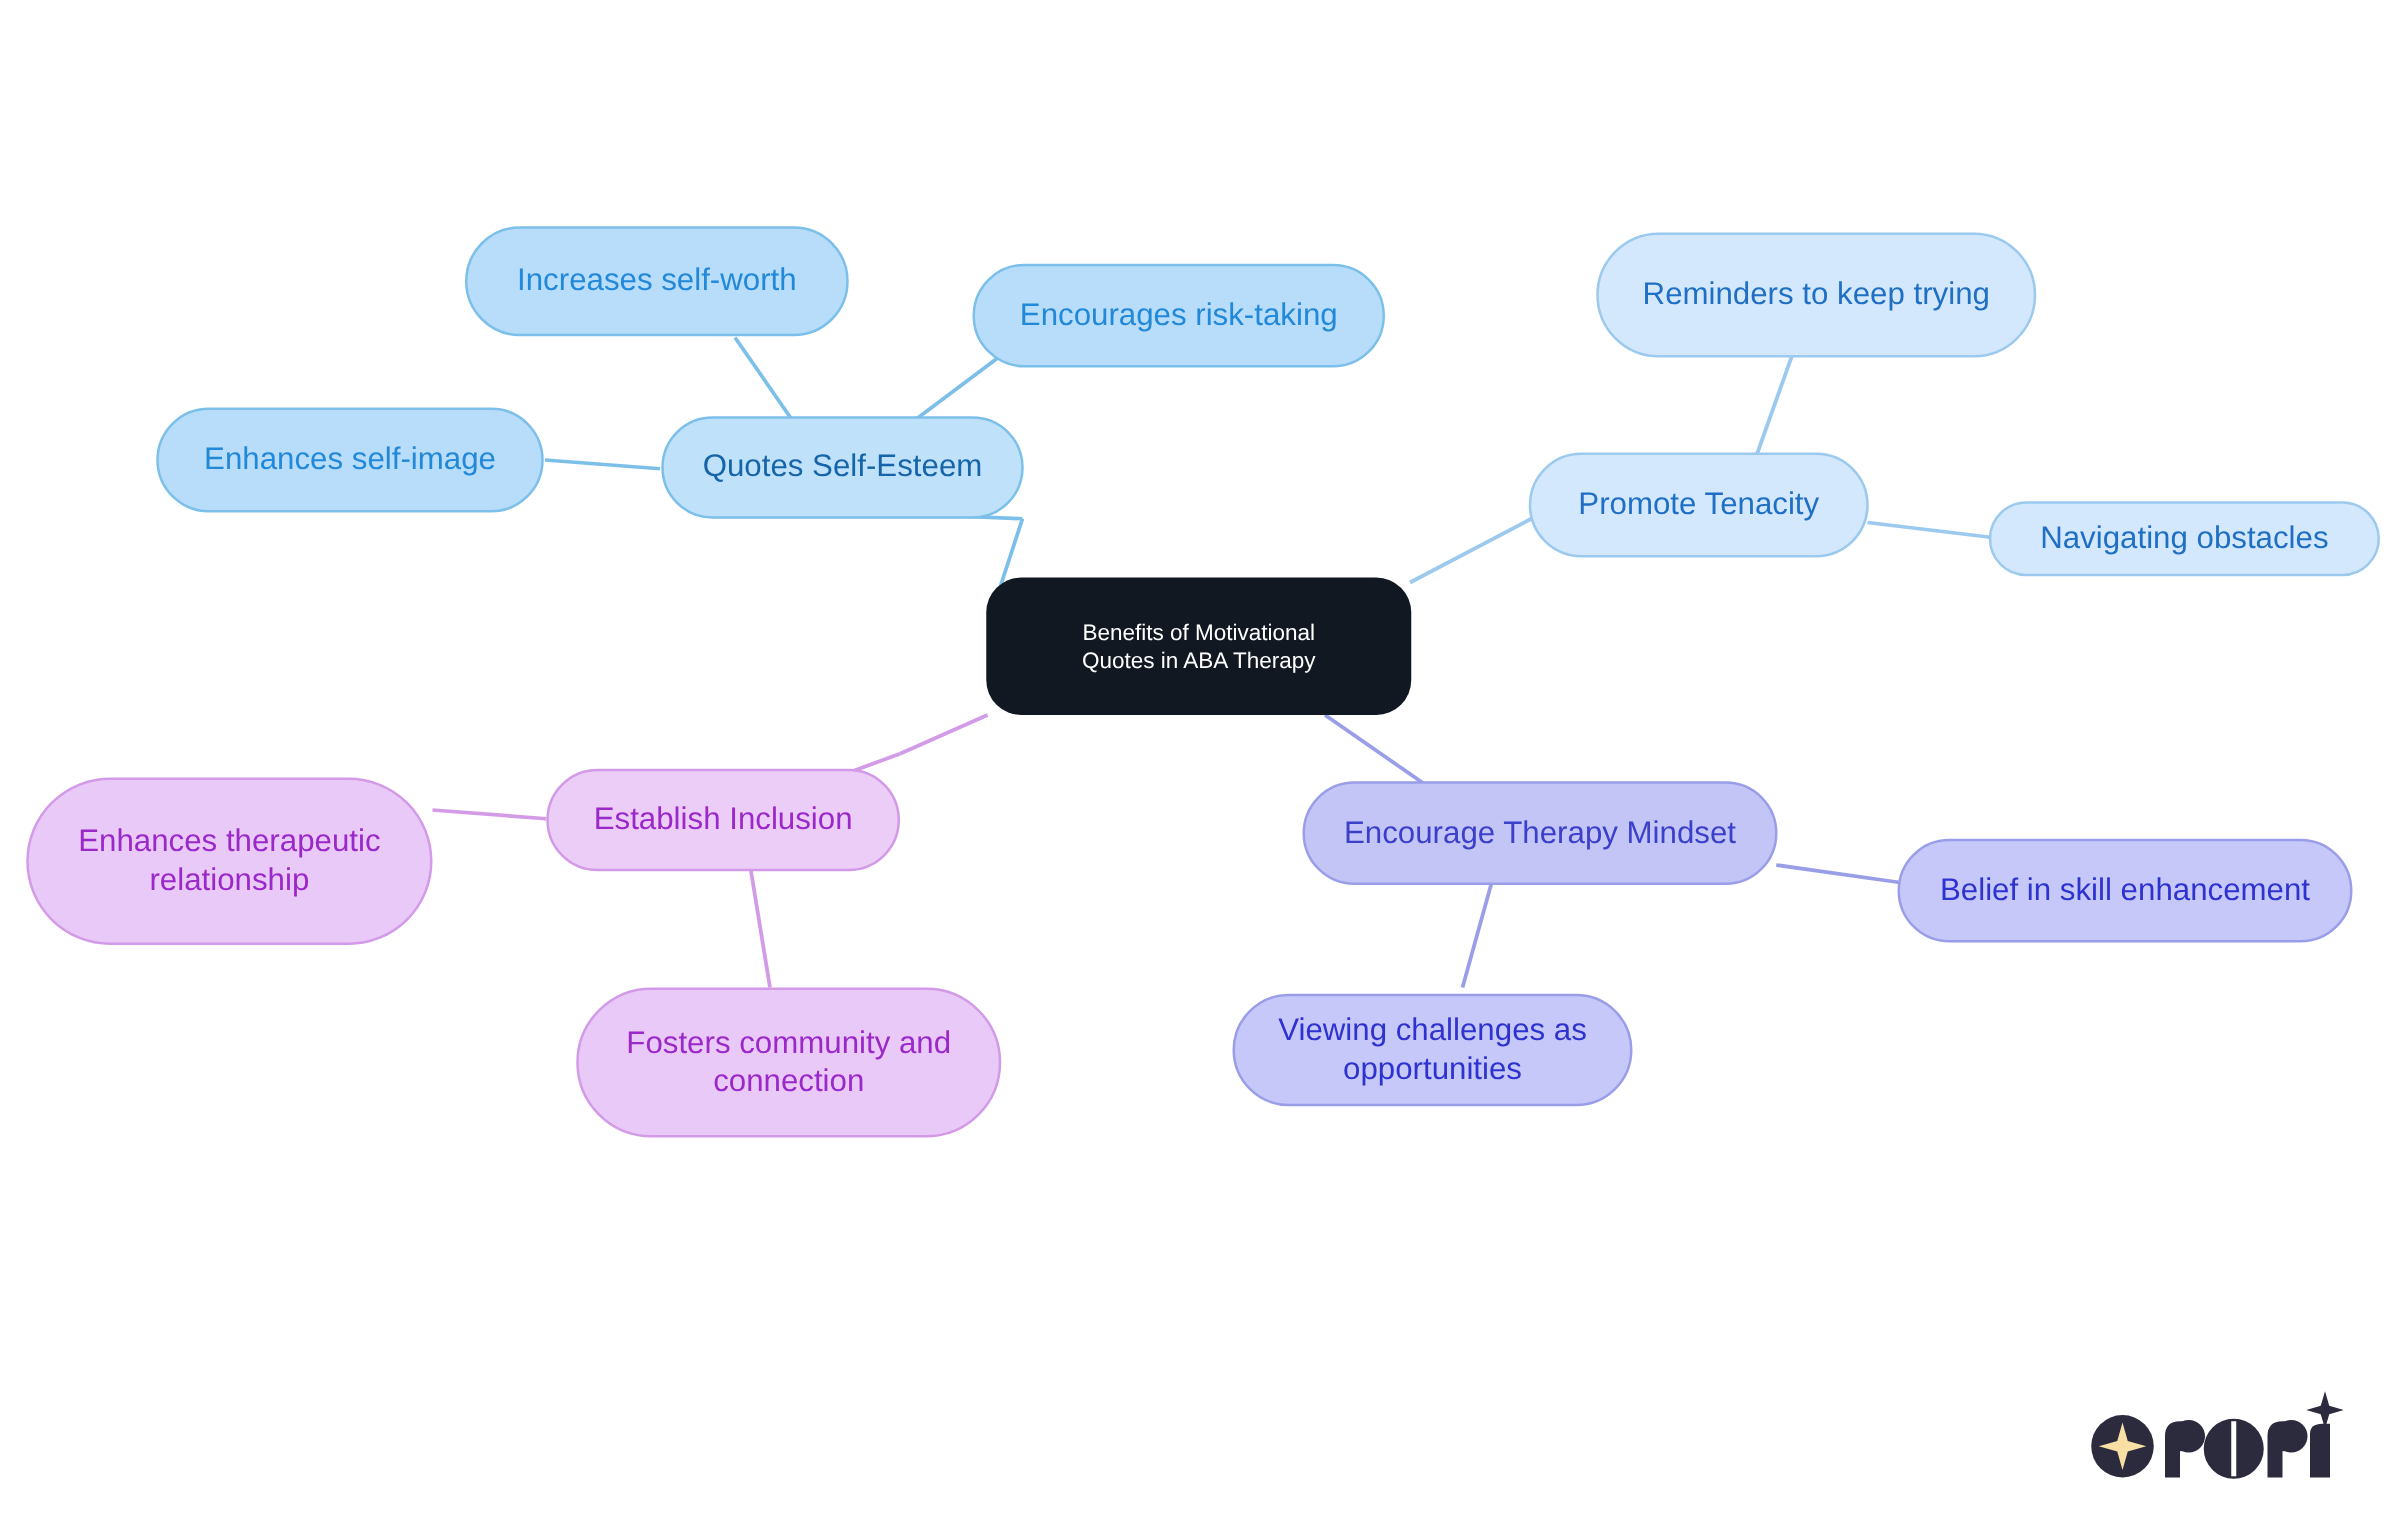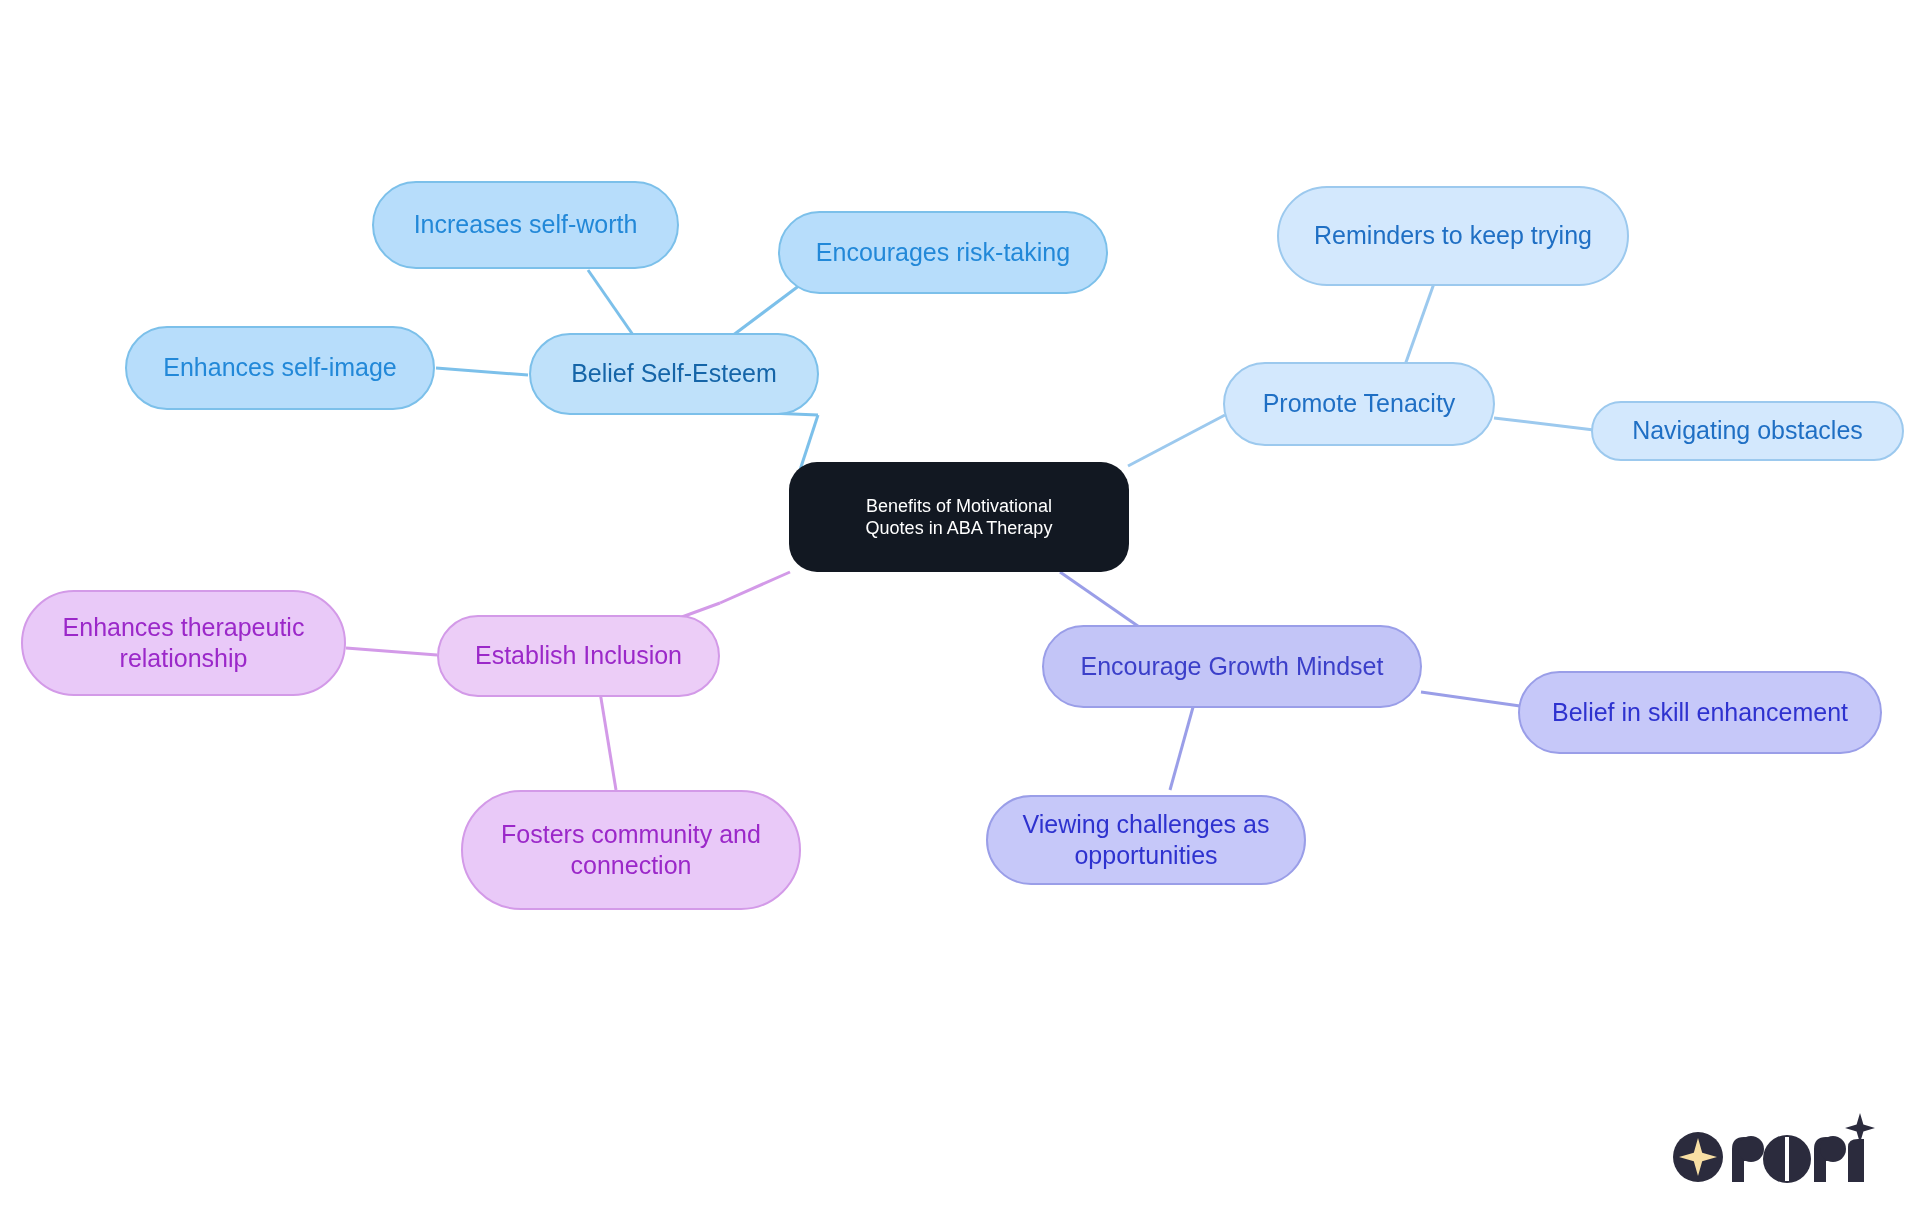--- a/index.html
+++ b/index.html
@@ -126,44 +126,44 @@
     <line x1="790" y1="572" x2="720" y2="603" stroke="#d39ae8" stroke-width="3"></line>
     <line x1="720" y1="603" x2="592" y2="650" stroke="#d39ae8" stroke-width="3"></line>
 
     <line x1="437" y1="655" x2="346" y2="648" stroke="#d39ae8" stroke-width="3"></line>
     <line x1="600" y1="692" x2="616" y2="790" stroke="#d39ae8" stroke-width="3"></line>
   </svg>
 
   <div class="node root" style="left:789px; top:462px; width:340px; height:110px;">Benefits of Motivational
 Quotes in ABA Therapy</div>
 
-  <div class="node blue-branch" style="left:529px; top:333px; width:290px; height:82px;">Belief Self-Esteem</div>
+  <div class="node blue-branch" style="left:529px; top:333px; width:290px; height:82px;">Quotes Self-Esteem</div>
 
   <div class="node blue-leaf" style="left:372px; top:181px; width:307px; height:88px;">Increases self-worth</div>
 
   <div class="node blue-leaf" style="left:778px; top:211px; width:330px; height:83px;">Encourages risk-taking</div>
 
   <div class="node blue-leaf" style="left:125px; top:326px; width:310px; height:84px;">Enhances self-image</div>
 
   <div class="node blue-pale" style="left:1223px; top:362px; width:272px; height:84px;">Promote Tenacity</div>
 
   <div class="node blue-pale" style="left:1277px; top:186px; width:352px; height:100px;">Reminders to keep trying</div>
 
   <div class="node blue-pale" style="left:1591px; top:401px; width:313px; height:60px;">Navigating obstacles</div>
 
-  <div class="node periwinkle-branch" style="left:1042px; top:625px; width:380px; height:83px;">Encourage Growth Mindset</div>
+  <div class="node periwinkle-branch" style="left:1042px; top:625px; width:380px; height:83px;">Encourage Therapy Mindset</div>
 
   <div class="node periwinkle-leaf" style="left:1518px; top:671px; width:364px; height:83px;">Belief in skill enhancement</div>
 
   <div class="node periwinkle-leaf" style="left:986px; top:795px; width:320px; height:90px;">Viewing challenges as
 opportunities</div>
 
   <div class="node violet-branch" style="left:437px; top:615px; width:283px; height:82px;">Establish Inclusion</div>
 
-  <div class="node violet-leaf" style="left:21px; top:590px; width:325px; height:106px;">Enhances therapeutic
+  <div class="node violet-leaf" style="left:21px; top:622px; width:325px; height:134px;">Enhances therapeutic
 relationship</div>
 
   <div class="node violet-leaf" style="left:461px; top:790px; width:340px; height:120px;">Fosters community and
 connection</div>
 
   <svg id="logo" viewBox="0 0 210 78">
     <g>
       <circle cx="28" cy="48" r="25" fill="#2b2b3d"></circle>
       <path d="M28 29 L32.2 43.8 L47 48 L32.2 52.2 L28 67 L23.8 52.2 L9 48 L23.8 43.8 Z" fill="#f8dfa4"></path>
     </g>

